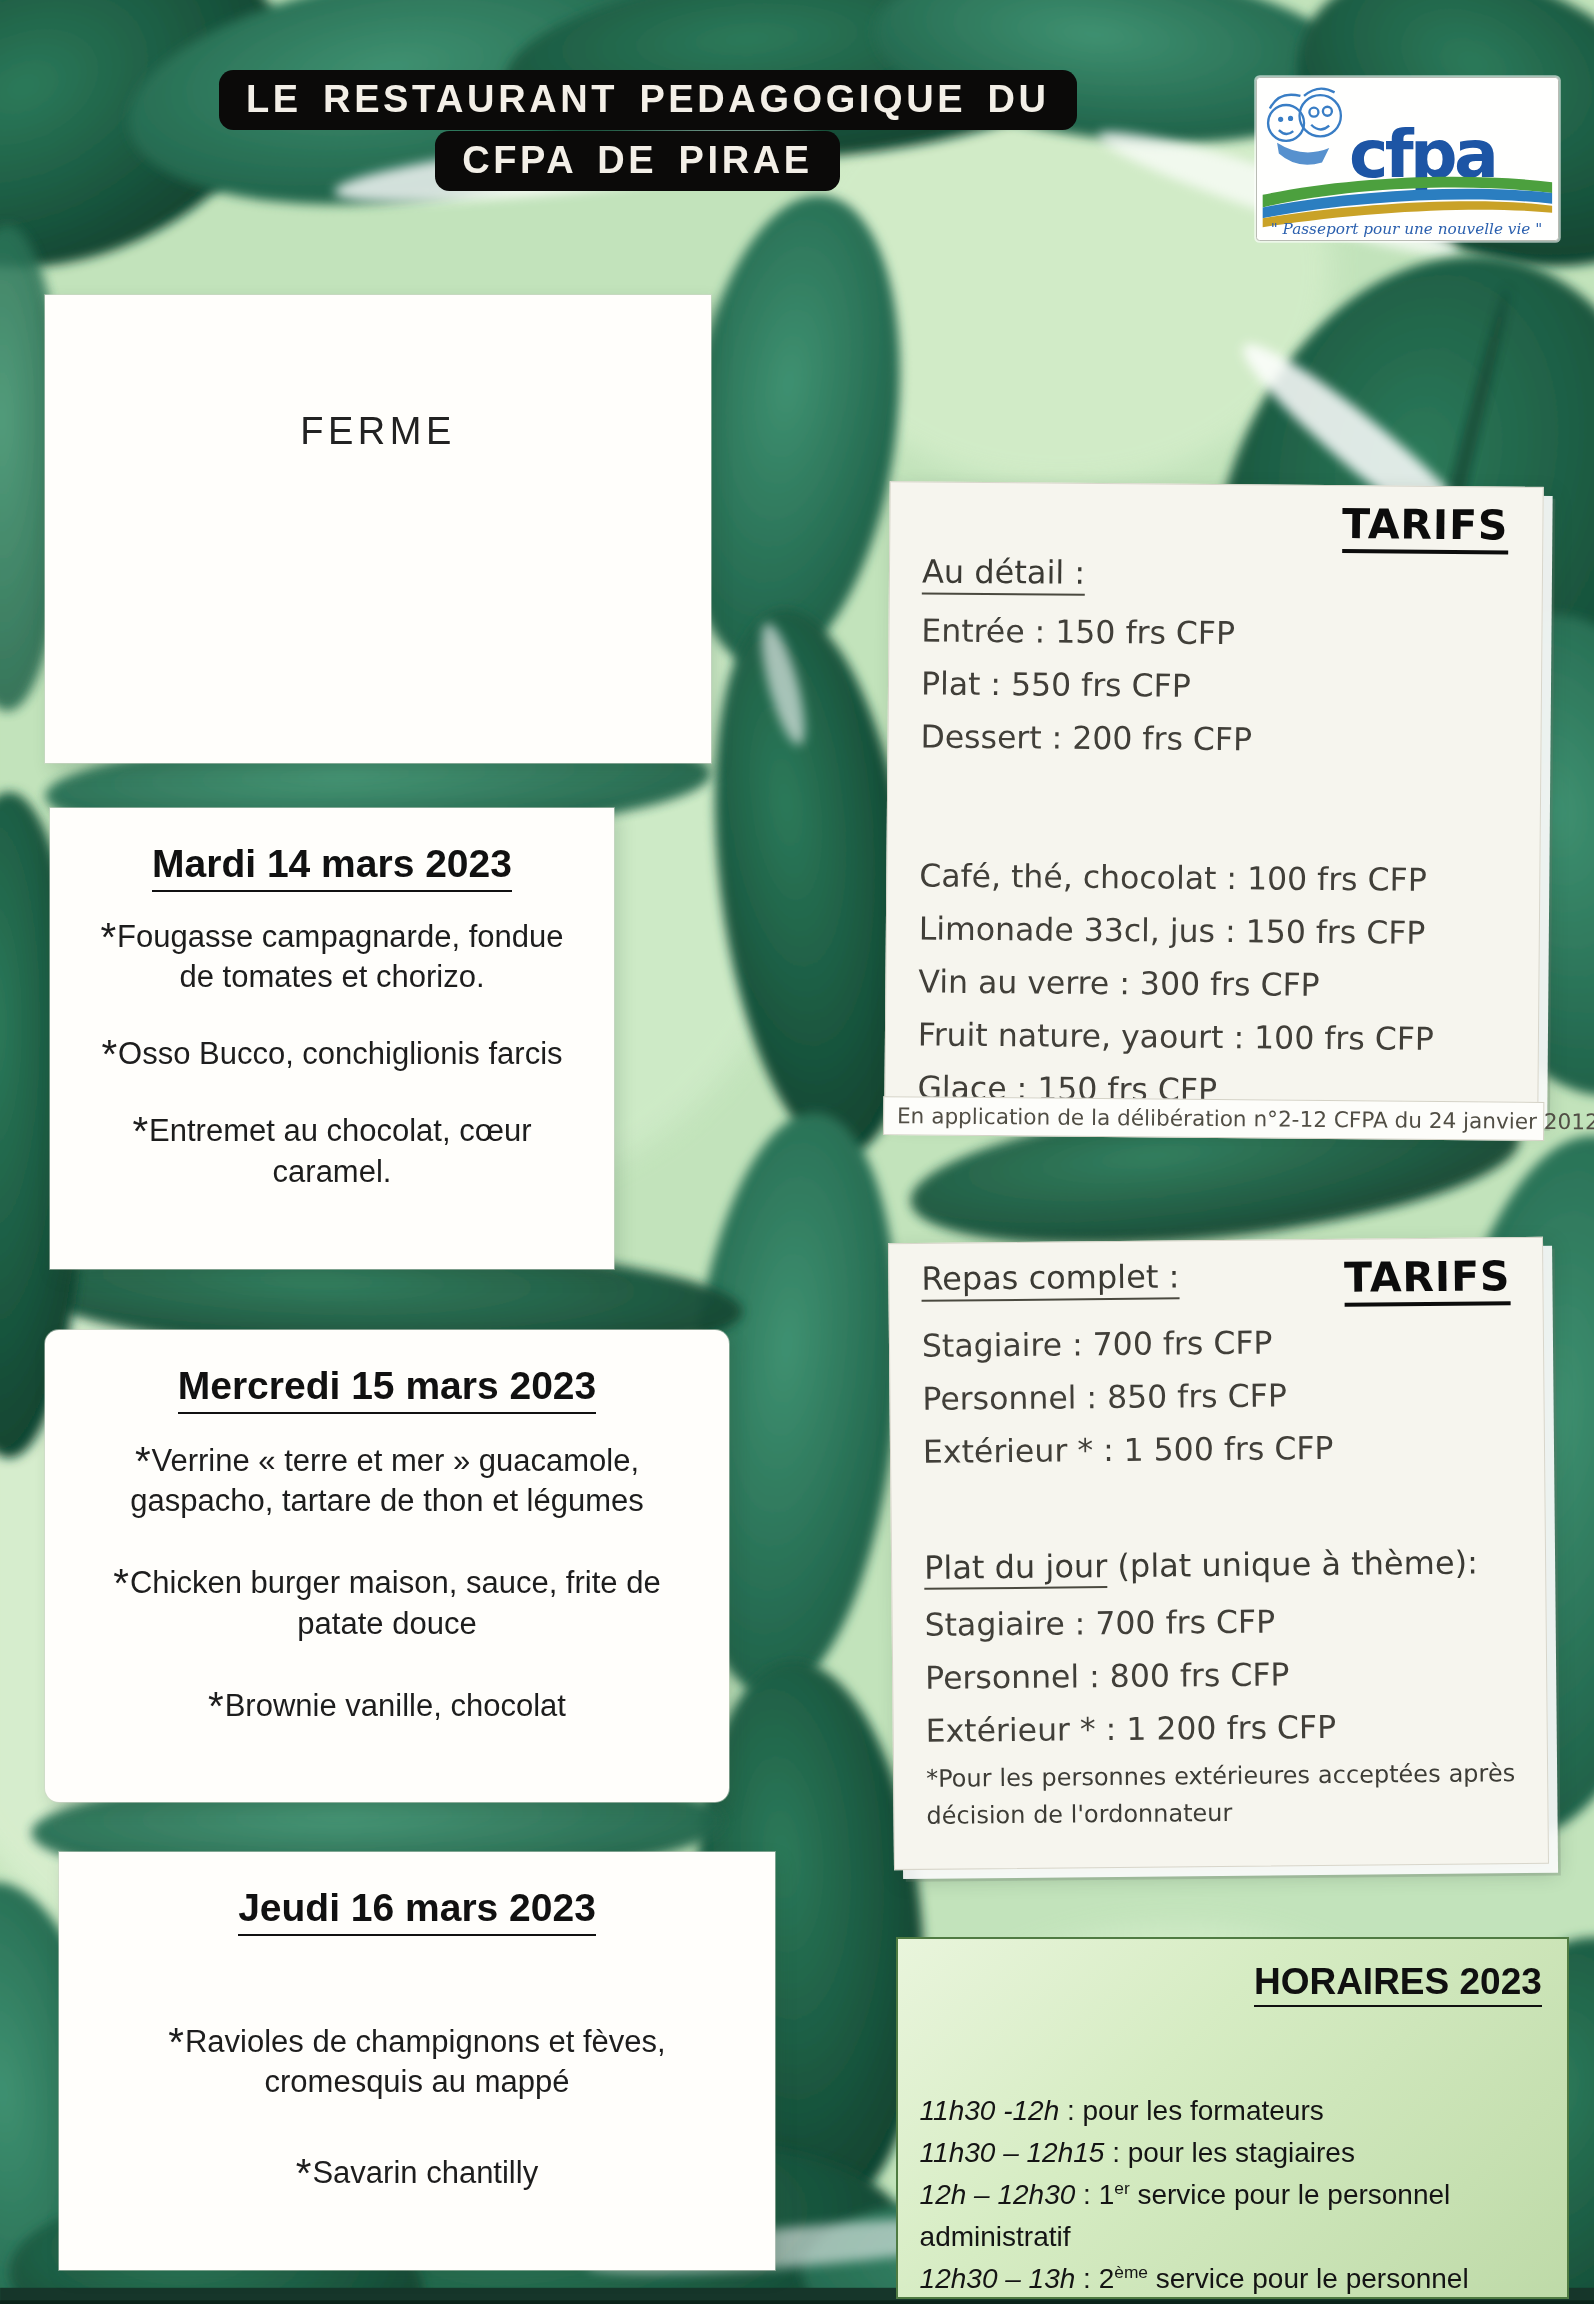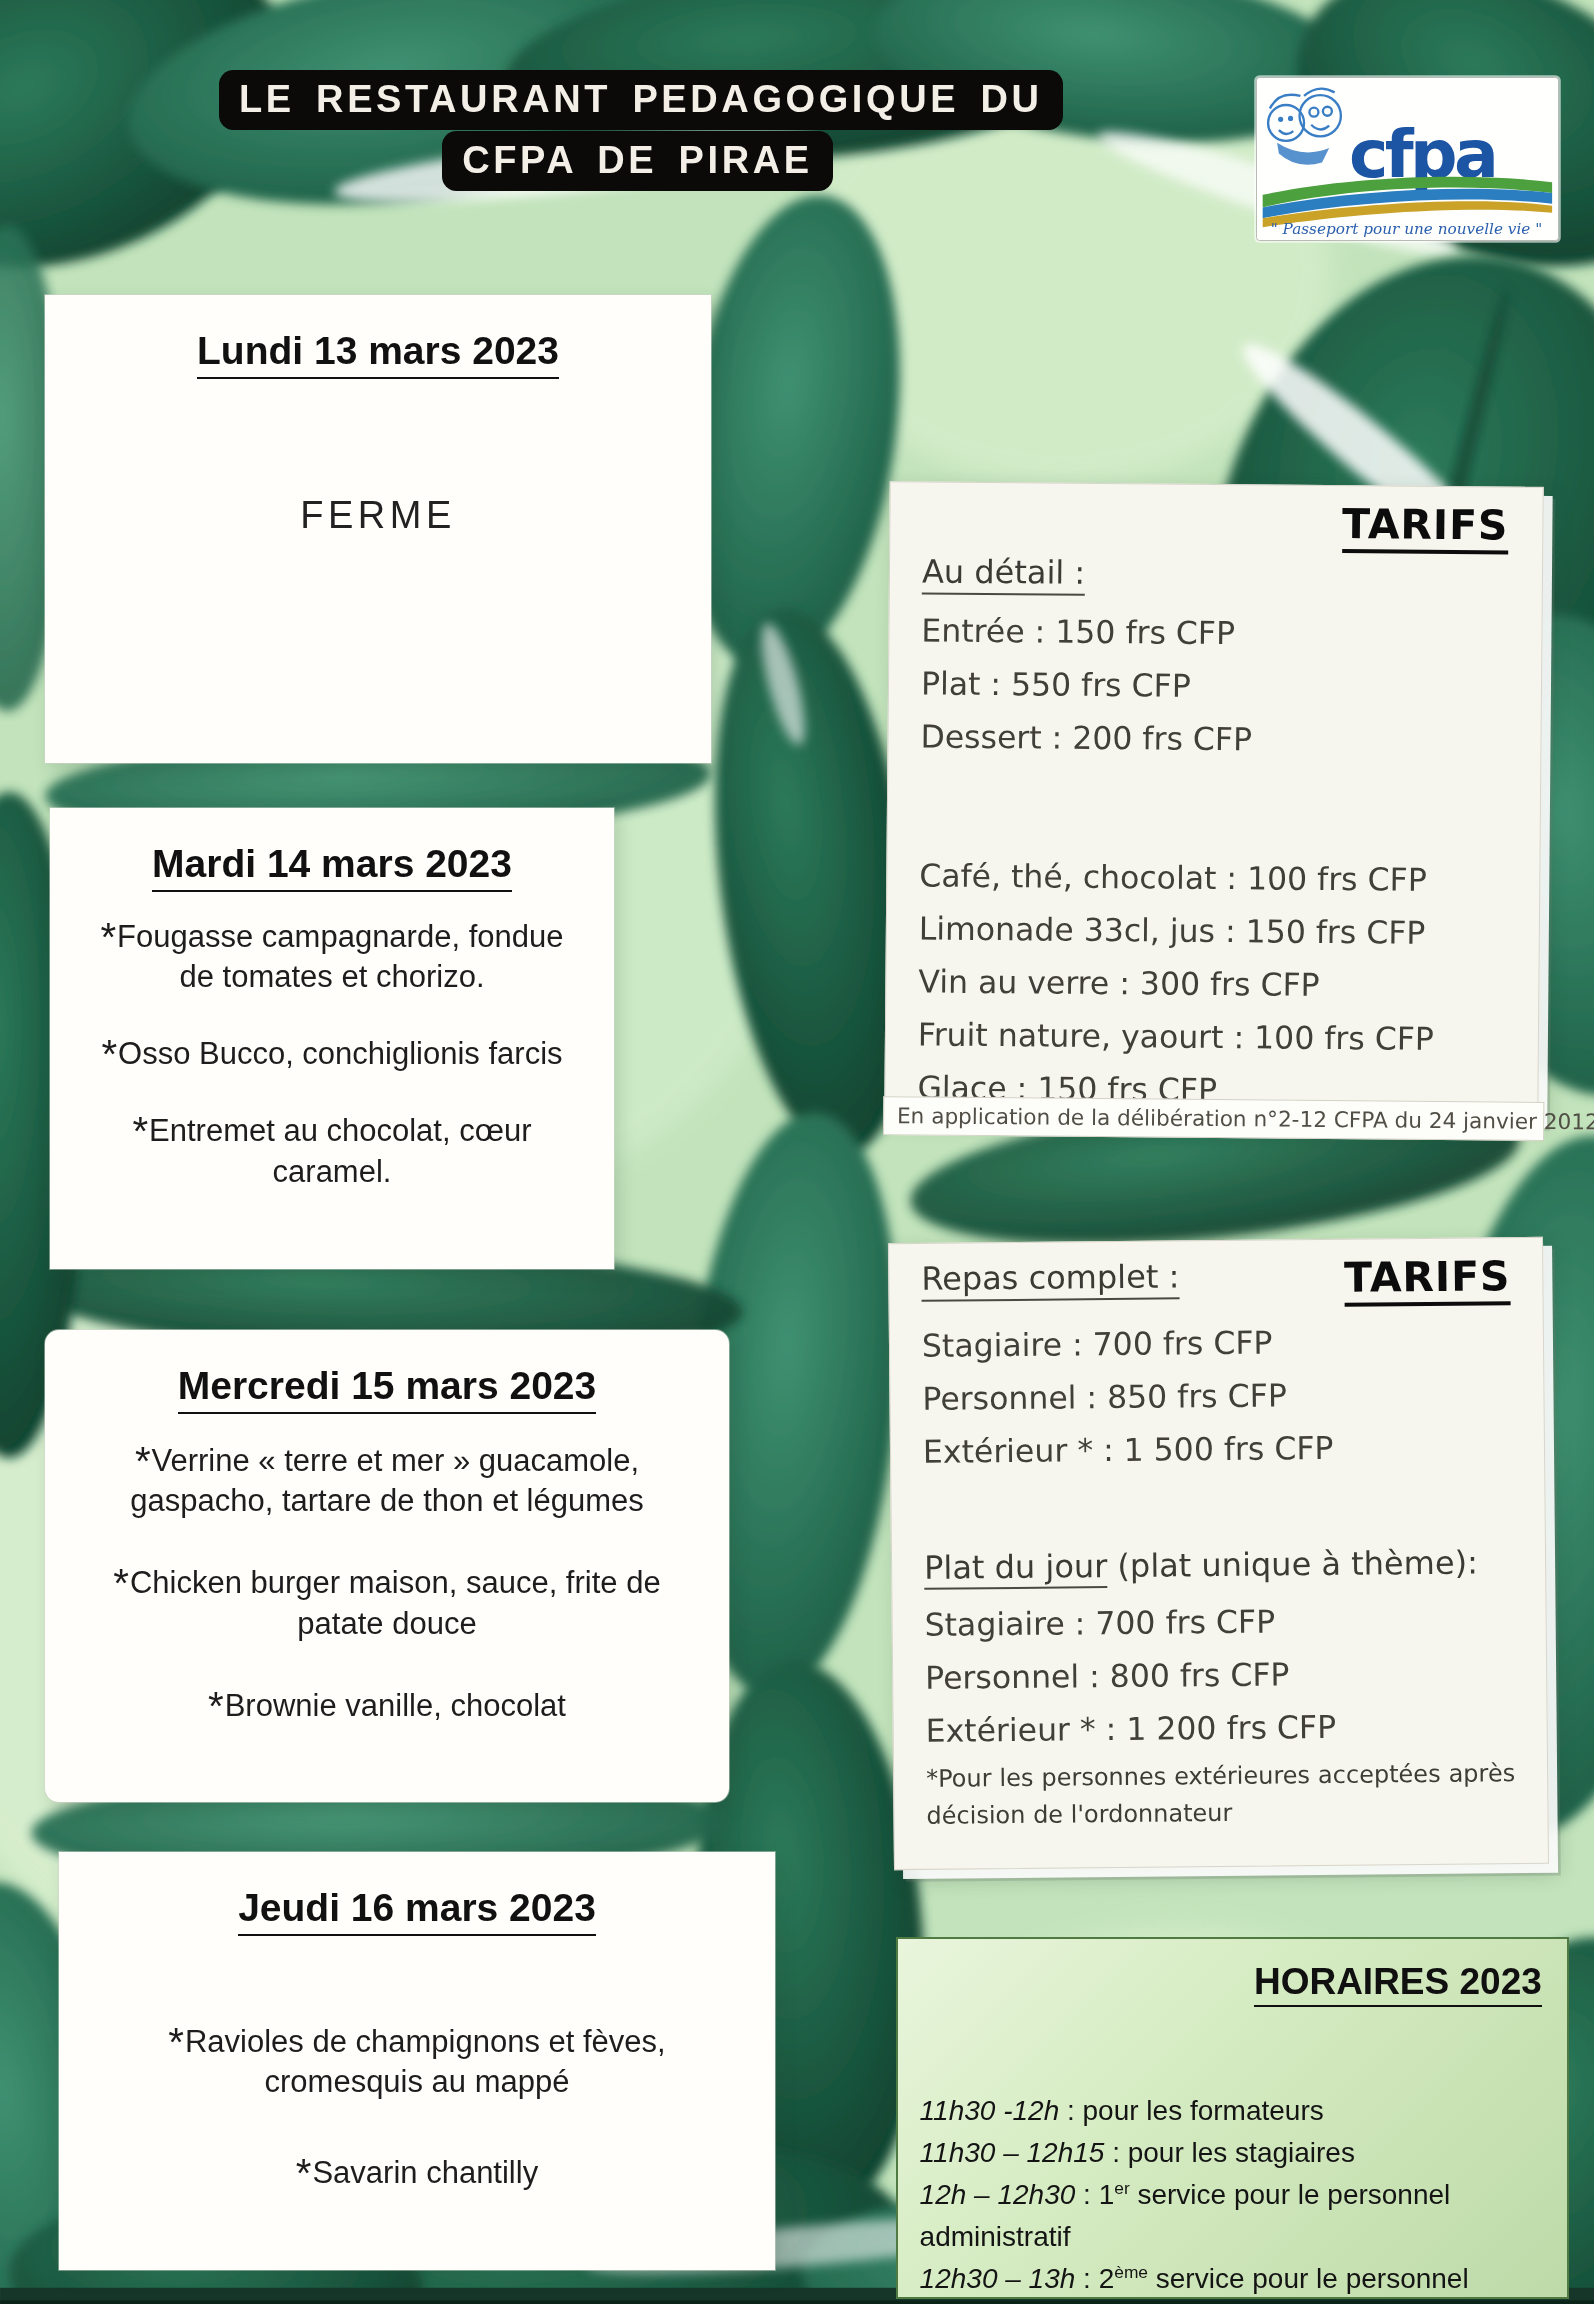--- a/index.html
+++ b/index.html
@@ -8,21 +8,21 @@
     background:#c2e3bb;
     font-family:"Liberation Sans",sans-serif;
   }
   #bg{position:absolute;left:0;top:0;width:1595px;height:2304px;}
 
   
   #banner{position:absolute;left:219px;top:70px;width:837px;text-align:center;}
   .banner-line{
     display:inline-block;background:#0b0a09;color:#f3efe7;
     font-weight:bold;font-size:38px;letter-spacing:3.6px;word-spacing:7.2px;
-    padding:8px 20px;border-radius:14.4px;margin:0 0 1.8px 0;line-height:1.15;
+    padding:8px 27px;border-radius:14.4px;margin:0 0 1.8px 0;line-height:1.15;
     text-transform:uppercase;white-space:nowrap;
   }
 
   
   #logo{
     position:absolute;left:1256px;top:77px;width:301px;height:162px;
     background:#fffffe;border:0.9px solid #b9bcb4;border-radius:3.6px;
     box-shadow:0 0 0 1.8px rgba(255,255,255,.6);
   }
 
@@ -209,21 +209,20 @@
       <path d="M6,130 C100,110 230,104 328,116 L328,128 C230,116 100,122 6,144 Z" fill="#4ca03e"></path>
       <path d="M6,144 C110,124 240,118 328,128 L328,140 C240,130 110,136 6,156 Z" fill="#2b7ec0"></path>
       <path d="M6,156 C120,138 250,132 328,142 L328,150 C250,142 120,148 6,166 Z" fill="#c9a227"></path>
     </g>
 
     <text x="166" y="173" text-anchor="middle" data-name="logo-tagline" font-family="DejaVu Serif, serif" font-style="italic" font-size="17" fill="#2a5fae">" Passeport pour une nouvelle vie "</text>
   </svg>
 </div>
 
 <div id="box-lundi" class="daybox" data-name="menu-box-lundi">
-  <div><span class="day-title" data-name="day-title-lundi">Lundi 13 mars 2023</span></div>
   <div class="ferme" data-name="closed-note">FERME</div>
 </div>
 
 <div id="box-mardi" class="daybox" data-name="menu-box-mardi">
   <div><span class="day-title" data-name="day-title-mardi">Mardi 14 mars 2023</span></div>
   <div>
 
       <p class="item" data-name="menu-item"><span class="ast" data-name="item-bullet">*</span><span>Fougasse campagnarde, fondue de tomates et chorizo.</span></p>
 
       <p class="item" data-name="menu-item"><span class="ast" data-name="item-bullet">*</span><span>Osso Bucco, conchiglionis farcis</span></p>

